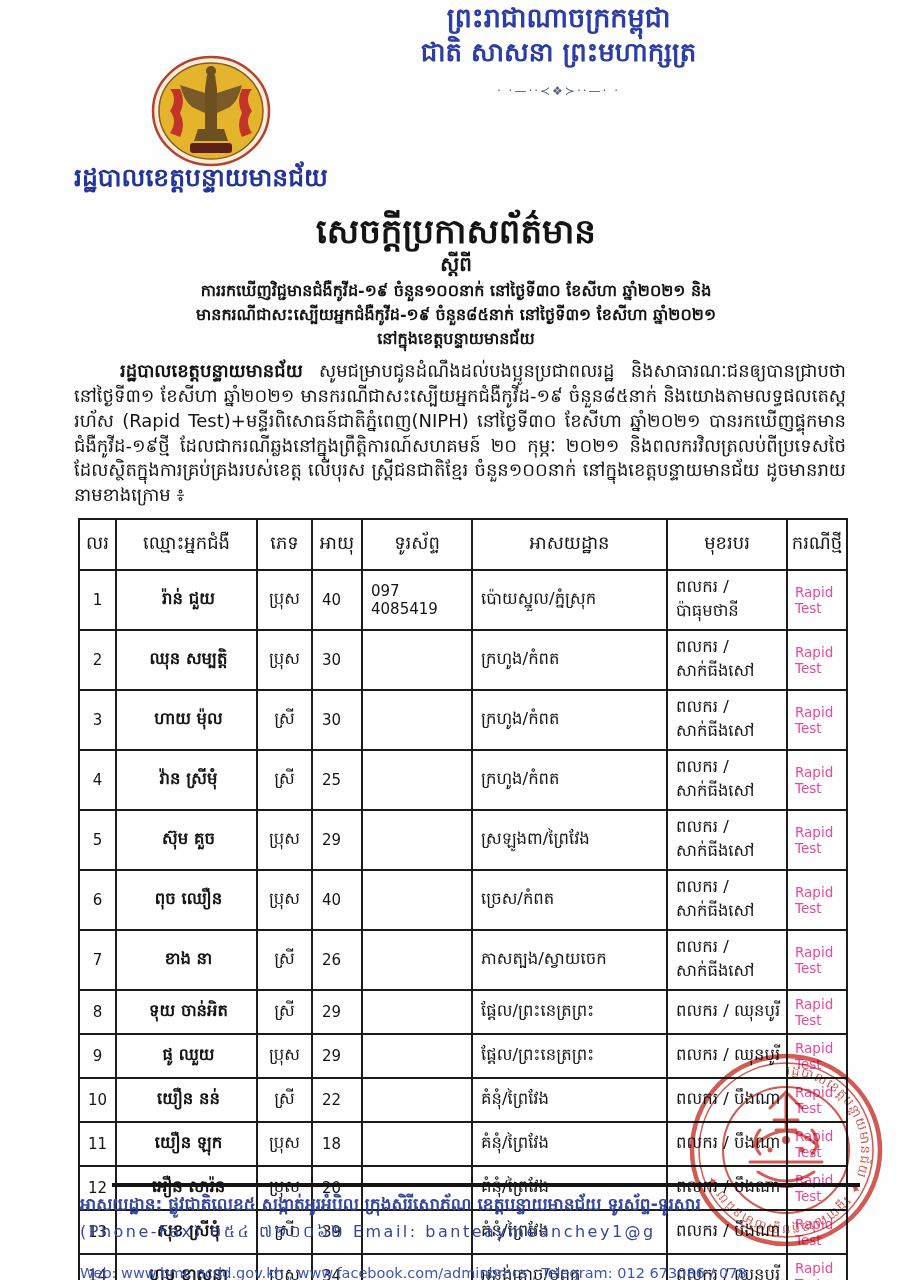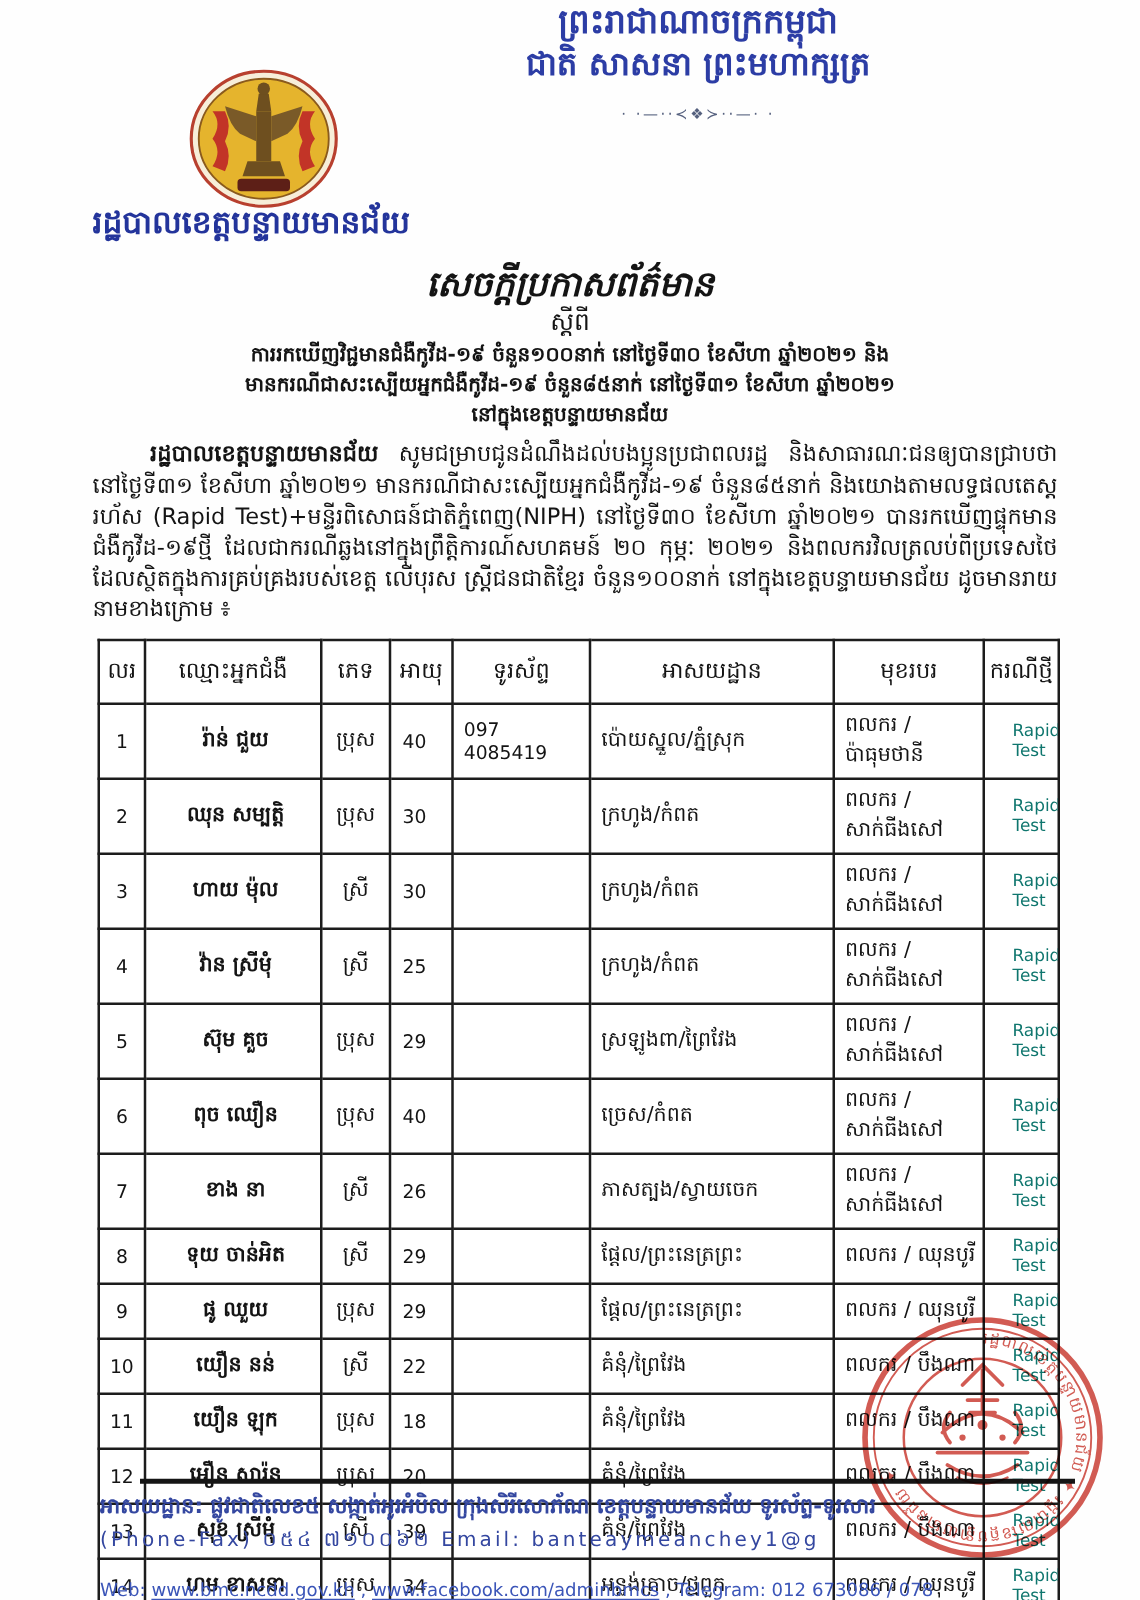--- a/index.html
+++ b/index.html
@@ -17,22 +17,22 @@
   .motto-line{font-size:26px;font-weight:bold;color:#2c3da5;line-height:1.3;}
   .header-divider{margin-top:14px;font-size:12px;color:#55607e;letter-spacing:2px;}
   .logo-wrap{position:absolute;left:150px;top:55px;width:122px;height:112px;}
   .admin-title{
     position:absolute;left:74px;top:162px;
     font-size:25px;font-weight:bold;color:#23349b;
   }
 
   
   .title-block{text-align:center;margin-top:4px;}
-  .doc-title{font-size:28px;font-weight:bold;line-height:1.15;font-style:italic;}
-  .doc-subtitle{font-size:20px;font-weight:normal;line-height:1.3;}
+  .doc-title{font-size:34px;font-weight:bold;line-height:1.15;}
+  .doc-subtitle{font-size:20px;font-weight:bold;line-height:1.3;}
   .subject{font-size:16px;font-weight:bold;line-height:1.5;margin-top:2px;}
   .subject div{white-space:nowrap;}
 
   
   .body-paragraph{
     margin:8px 66px 0 74px;
     font-size:18px;line-height:1.38;text-align:justify;
     text-indent:46px;
   }
   .body-paragraph .lead{font-weight:bold;}
@@ -46,21 +46,21 @@
     white-space:nowrap;
   }
   td{font-size:16.5px;padding:5px 4px;height:24px;}
   td.col-no{text-align:center;font-size:15px;}
   td.col-name{font-weight:bold;padding-left:8px;text-align:center;}
   td.col-sex{text-align:center;}
   td.col-age{padding-left:9px;font-size:15px;}
   td.col-phone{padding-left:8px;font-size:15px;margin-left:48px;}
   td.col-address{padding-left:8px;}
   td.col-occupation{padding-left:8px;}
-  td.col-new_case{font-size:13.5px;padding-left:22px;color:#0f766e;}
+  td.col-new_case{font-size:13.5px;padding-left:7px;color:#ec4899;}
 
   
   .footer{position:absolute;left:0;top:1183px;width:780px;}
   .footer-rule{margin-left:112px;width:748px;height:4px;background:#151515;}
   .footer-line1{
     margin:6px 0 0 80px;font-size:17px;color:#3447a0;font-weight:bold;
   }
   .footer-line2{
     margin:3px 0 0 80px;font-size:16px;color:#3447a0;letter-spacing:2.5px;
   }

